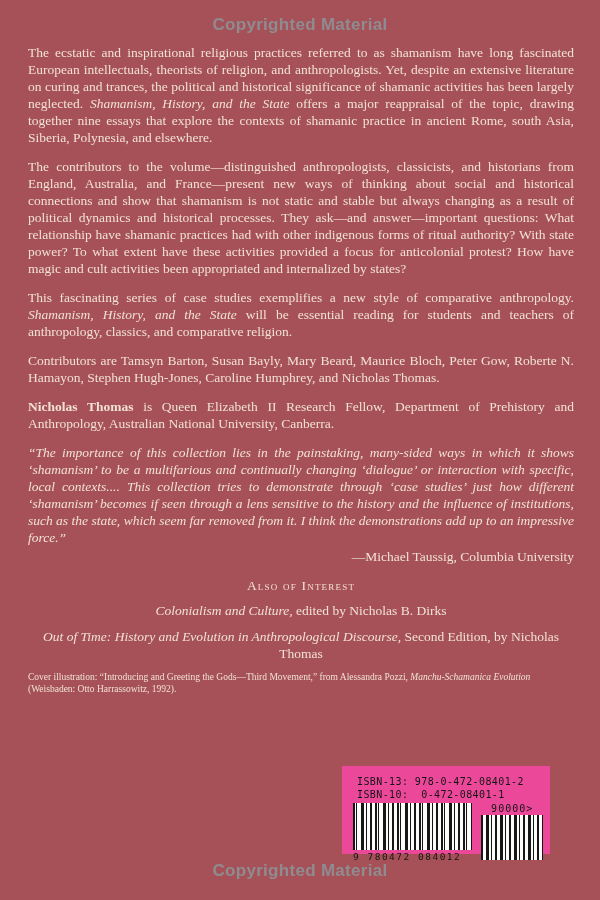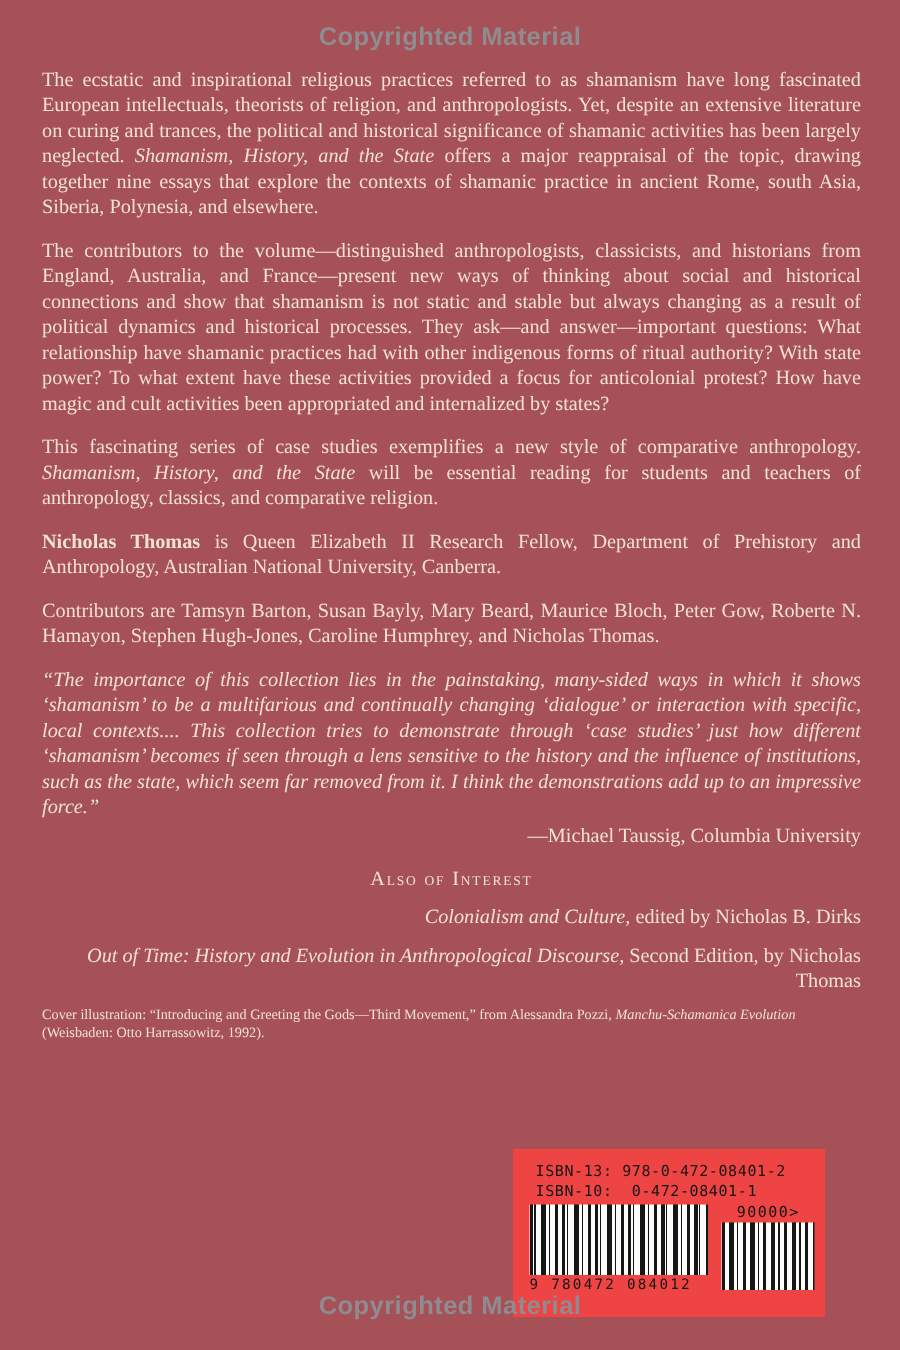--- a/index.html
+++ b/index.html
@@ -56,21 +56,21 @@
     text-align:right;
     font-style:normal;
     margin-bottom:12px !important;
   }
   .aoi-heading{
     font-variant:small-caps;
     letter-spacing:1.2px;
     margin-bottom:8px !important;
     text-align:center;
   }
-  .aoi-item{margin-bottom:9px !important;text-align:right;font-family:Liberation Serif, serif;}
+  .aoi-item{margin-bottom:9px !important;text-align:center;font-family:Liberation Serif, serif;}
   .aoi-item:last-of-type{margin-bottom:8px !important;}
   .credit{
     font-size:9.5px;
     line-height:12px;
     text-align:left;
     margin-bottom:0 !important;
   }
   .publisher{
     position:absolute;
     left:28px;top:777px;
@@ -82,22 +82,22 @@
     font-size:15px;line-height:18px;
   }
   .publisher .press{
     font-size:25px;line-height:27px;
     width:225px;
     margin-top:3px;
   }
   .isbn-box{
     position:absolute;
     left:342px;top:766px;
-    width:208px;height:112px;
-    background:#ef4444;
+    width:208px;height:88px;
+    background:#ec4899;
     z-index:1;
   }
   .isbn-lines{
     font-family:"DejaVu Sans Mono", monospace;
     font-size:10px;
     line-height:13px;
     color:#151515;
     padding:9px 0 0 15px;
     white-space:pre;
     letter-spacing:.4px;
@@ -146,22 +146,22 @@
 <body>
 
 <div class="cover">
 
   <div class="banner top">Copyrighted Material</div>
 
   <div class="text-col">
     <p><span>The ecstatic and inspirational religious practices referred to as shamanism have long fascinated European intellectuals, theorists of religion, and anthropologists. Yet, despite an extensive literature on curing and trances, the political and historical significance of shamanic activities has been largely neglected. </span><span class="it">Shamanism, History, and the State</span><span> offers a major reappraisal of the topic, drawing together nine essays that explore the contexts of shamanic practice in ancient Rome, south Asia, Siberia, Polynesia, and elsewhere.</span></p>
     <p><span>The contributors to the volume—distinguished anthropologists, classicists, and historians from England, Australia, and France—present new ways of thinking about social and historical connections and show that shamanism is not static and stable but always changing as a result of political dynamics and historical processes. They ask—and answer—important questions: What relationship have shamanic practices had with other indigenous forms of ritual authority? With state power? To what extent have these activities provided a focus for anticolonial protest? How have magic and cult activities been appropriated and internalized by states?</span></p>
     <p><span>This fascinating series of case studies exemplifies a new style of comparative anthropology. </span><span class="it">Shamanism, History, and the State</span><span> will be essential reading for students and teachers of anthropology, classics, and comparative religion.</span></p>
+    <p><span>Contributors are Tamsyn Barton, Susan Bayly, Mary Beard, Maurice Bloch, Peter Gow, Roberte N. Hamayon, Stephen Hugh-Jones, Caroline Humphrey, and Nicholas Thomas.</span></p>
     <p><span class="bd">Nicholas Thomas</span><span> is Queen Elizabeth II Research Fellow, Department of Prehistory and Anthropology, Australian National University, Canberra.</span></p>
-    <p><span>Contributors are Tamsyn Barton, Susan Bayly, Mary Beard, Maurice Bloch, Peter Gow, Roberte N. Hamayon, Stephen Hugh-Jones, Caroline Humphrey, and Nicholas Thomas.</span></p>
 
     <p class="quote">“The importance of this collection lies in the painstaking, many-sided ways in which it shows ‘shamanism’ to be a multifarious and continually changing ‘dialogue’ or interaction with specific, local contexts.... This collection tries to demonstrate through ‘case studies’ just how different ‘shamanism’ becomes if seen through a lens sensitive to the history and the influence of institutions, such as the state, which seem far removed from it. I think the demonstrations add up to an impressive force.”</p>
     <p class="attribution">—Michael Taussig, Columbia University</p>
 
     <p class="aoi-heading">Also of Interest</p>
     <p class="aoi-item"><span class="it">Colonialism and Culture,</span><span> edited by Nicholas B. Dirks</span></p>
     <p class="aoi-item"><span class="it">Out of Time: History and Evolution in Anthropological Discourse,</span><span> Second Edition, by Nicholas Thomas</span></p>
 
     <p class="credit"><span>Cover illustration: “Introducing and Greeting the Gods—Third Movement,” from Alessandra Pozzi, </span><span class="it">Manchu-Schamanica Evolution</span><span> (Weisbaden: Otto Harrassowitz, 1992).</span></p>
   </div>

